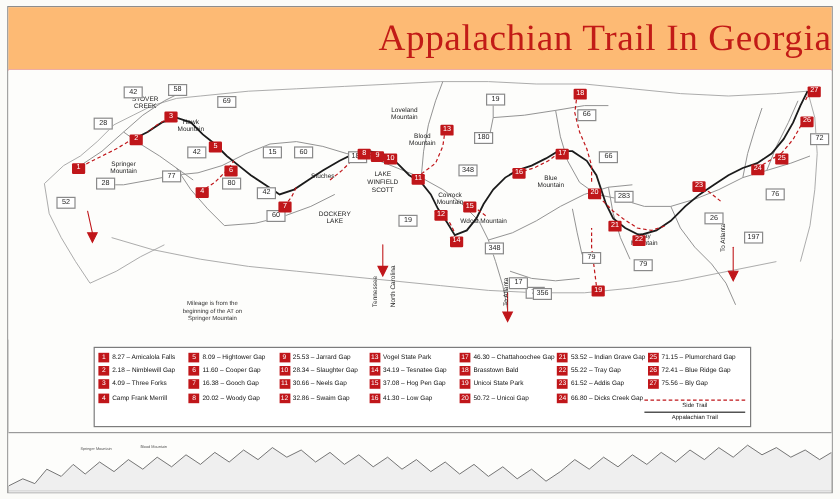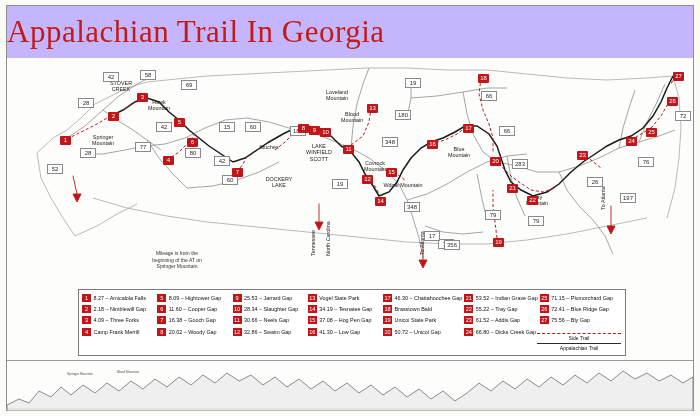--- a/index.html
+++ b/index.html
@@ -30,22 +30,22 @@
   
   .title-band {
     position: absolute;
     left: 7px;
     top: 6px;
     width: 686px;
     height: 52px;
     border-bottom: 1px solid #be185d;
     display: flex;
     align-items: center;
-    justify-content: flex-start;
-    background: #c4b5fd;
+    justify-content: flex-end;
+    background: #fdba74;
   }
   .title-text {
     font-family: "Liberation Serif", serif;
     font-size: 31px;
     color: #c21b17;
     letter-spacing: 0.5px;
     white-space: nowrap;
   }
   
   .map-area {

